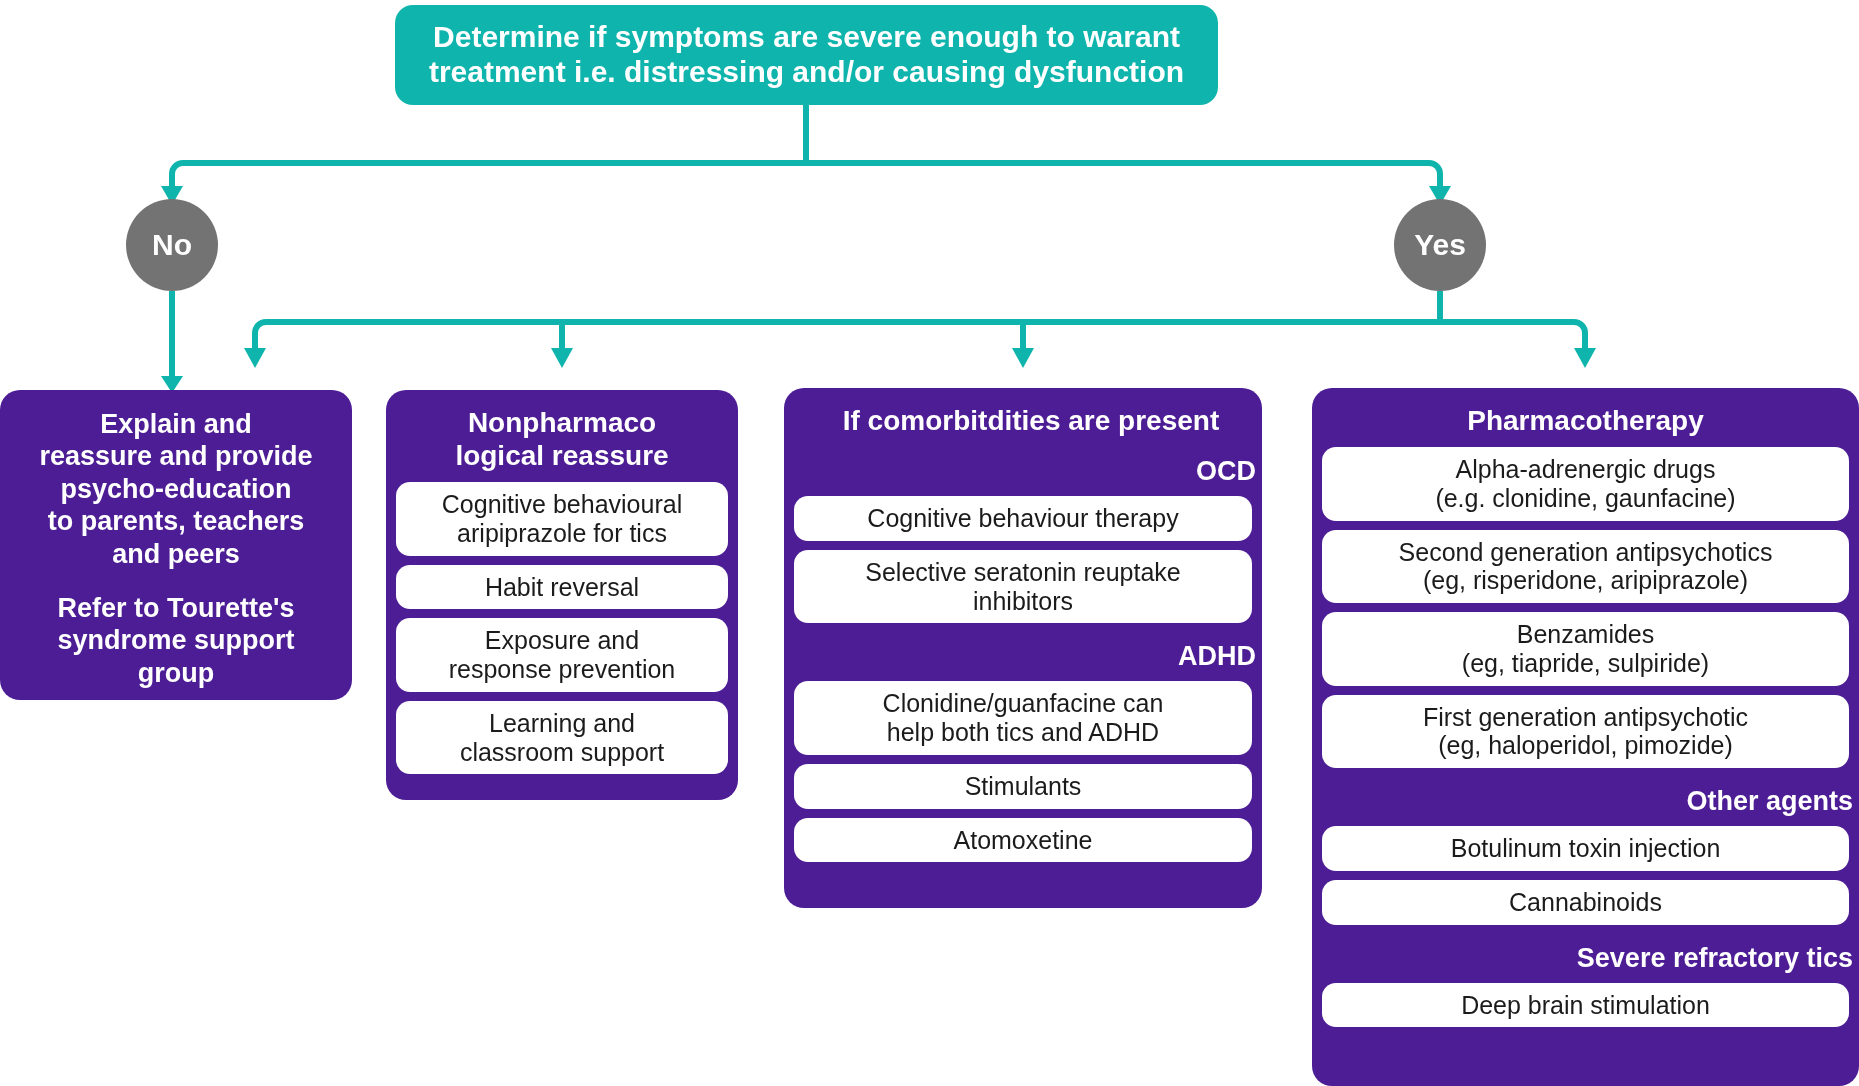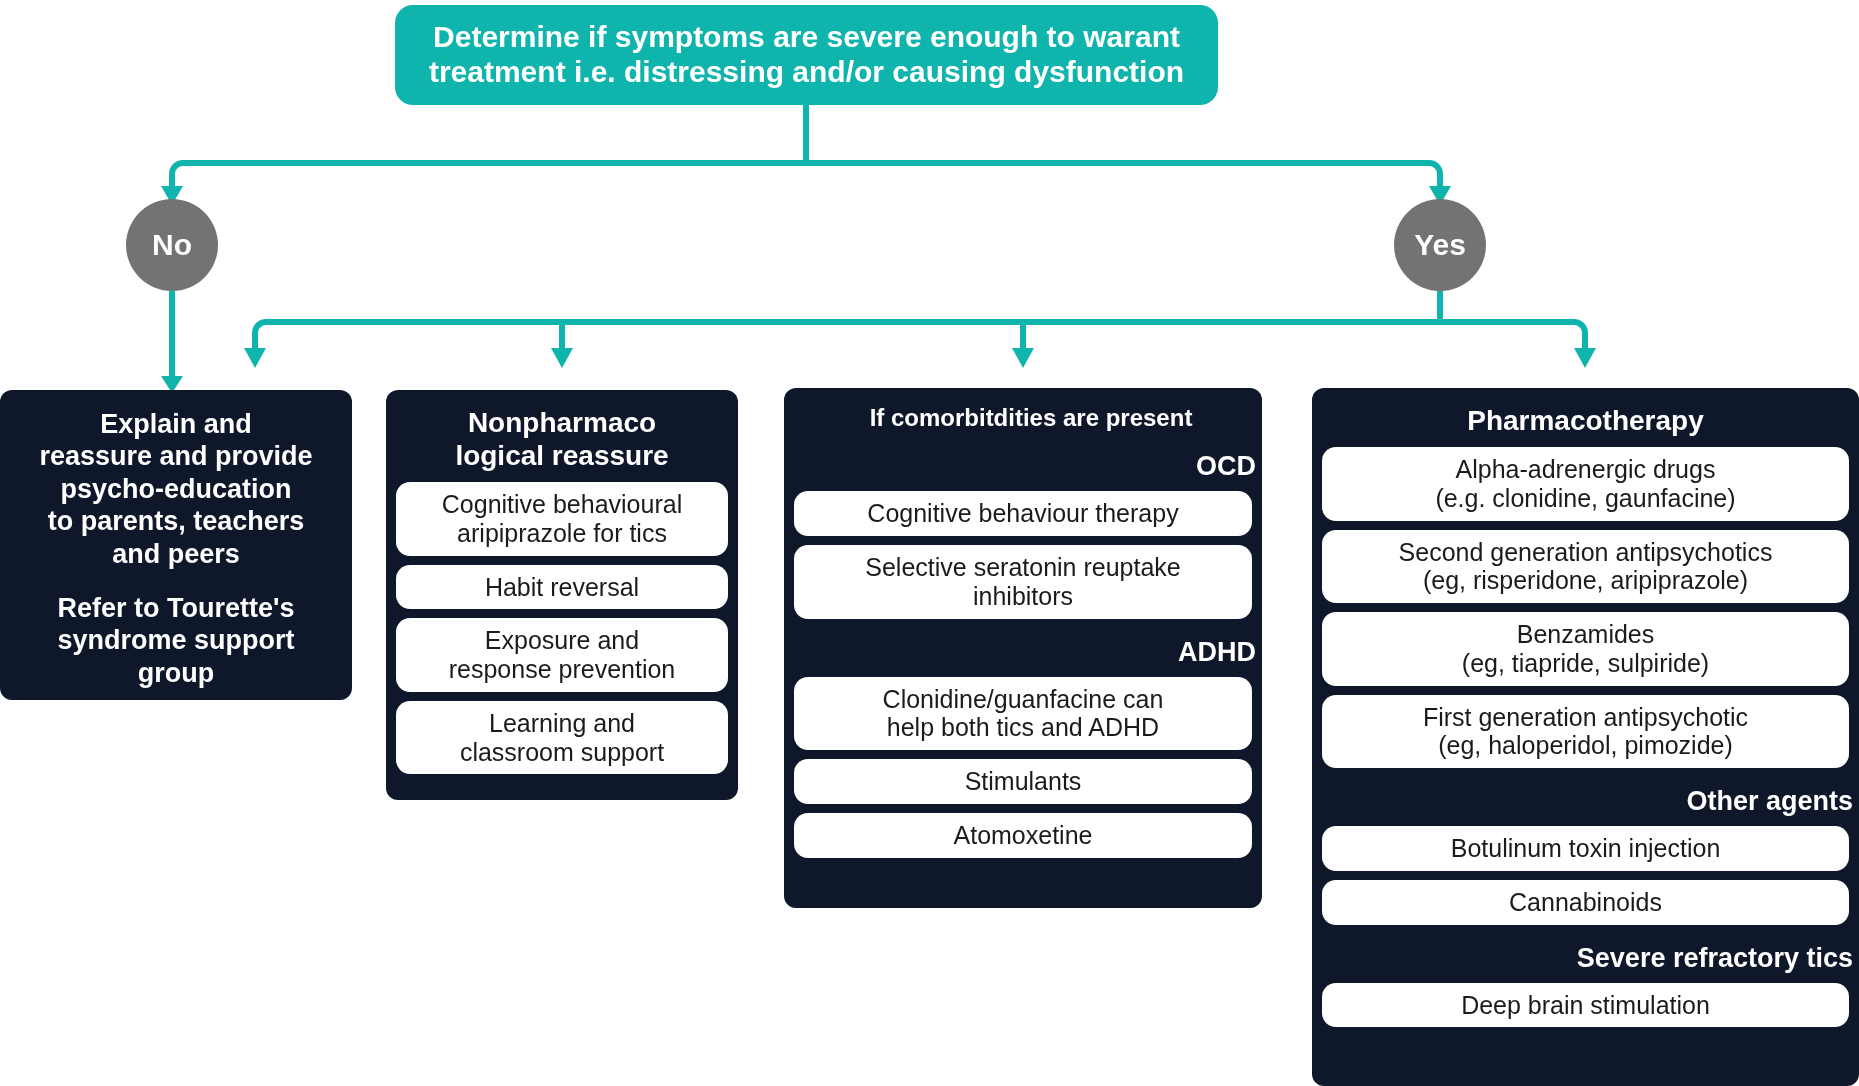--- a/index.html
+++ b/index.html
@@ -43,21 +43,21 @@
     color:#ffffff;
     font-weight:bold;
     font-size:30px;
     display:flex;align-items:center;justify-content:center;
     width:92px;height:92px;
   }
   #no-circle{left:126px;top:199px;}
   #yes-circle{left:1394px;top:199px;}
 
   
-  .col{position:absolute;background:#0f172a;border-radius:12px;padding:0 0 14px 0;box-sizing:border-box;}
+  .col{position:absolute;background:#4c1d95;border-radius:20px;padding:0 0 14px 0;box-sizing:border-box;}
   .col-title{
     color:#ffffff;font-weight:bold;text-align:center;
     line-height:1.18;
     padding:16px 10px 10px 10px;
   }
   .subhead{
     color:#ffffff;font-weight:bold;text-align:right;
     font-size:27px;
     padding:9px 6px 9px 6px;
     line-height:1.15;
@@ -78,21 +78,21 @@
   #col1 .c1text{
     color:#ffffff;font-weight:bold;text-align:center;font-size:27px;line-height:1.2;
     padding:18px 14px 0 14px;
   }
   #col1 .c1text .blk2{margin-top:22px;}
 
   #col2{left:386px;top:390px;width:352px;height:410px;}
   #col2 .col-title{font-size:28px;}
 
   #col3{left:784px;top:388px;width:478px;height:520px;}
-  #col3 .col-title{font-size:24px;margin-left:16px;}
+  #col3 .col-title{font-size:28px;margin-left:16px;}
 
   #col4{left:1312px;top:388px;width:547px;height:698px;}
   #col4 .col-title{font-size:28px;}
 
   .nowrap-pre{white-space:pre-line;}
 </style>
 </head>
 <body>
 
 <div id="stage">

